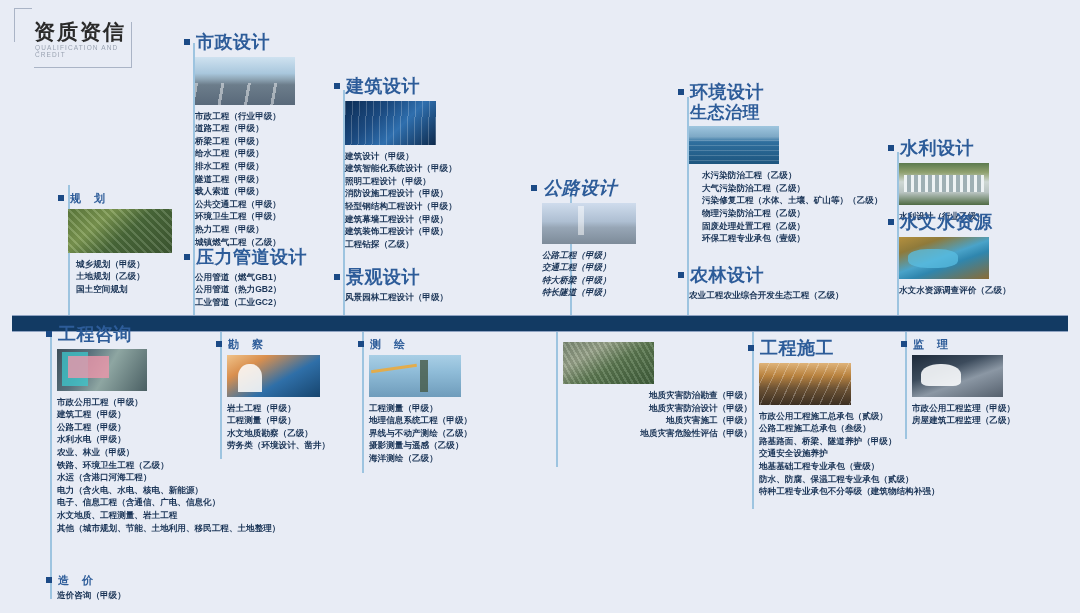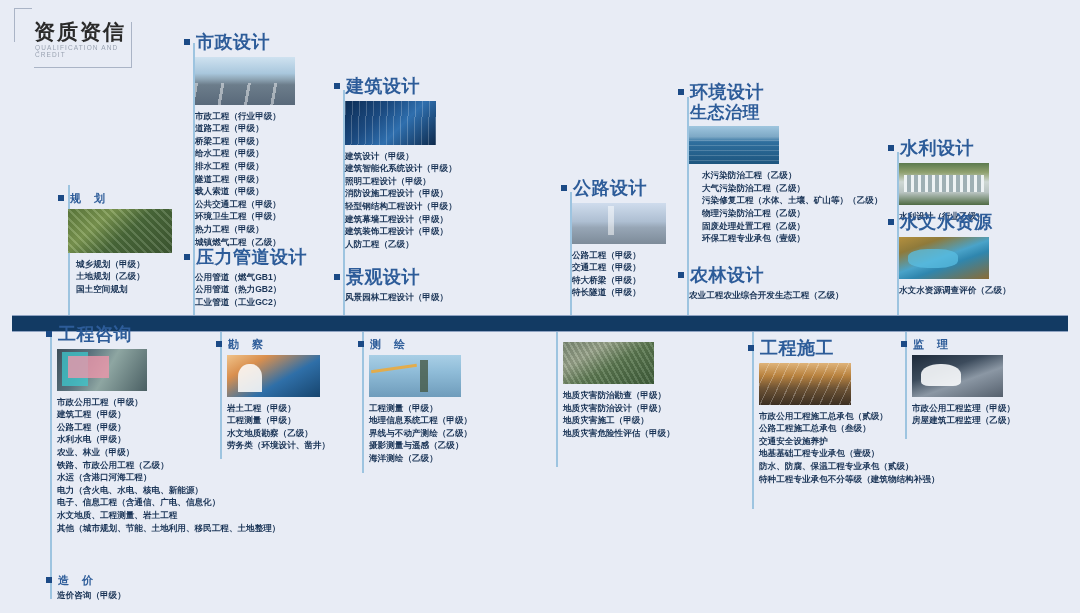--- a/index.html
+++ b/index.html
@@ -164,35 +164,35 @@
     </div>
     <div class="thumb t-build" style="margin-left:11px;width:91px;height:44px;"></div>
     <div class="items" style="margin-left:11px;">
       <div class="item">建筑设计（甲级）</div>
       <div class="item">建筑智能化系统设计（甲级）</div>
       <div class="item">照明工程设计（甲级）</div>
       <div class="item">消防设施工程设计（甲级）</div>
       <div class="item">轻型钢结构工程设计（甲级）</div>
       <div class="item">建筑幕墙工程设计（甲级）</div>
       <div class="item">建筑装饰工程设计（甲级）</div>
-      <div class="item">人防工程（乙级）</div>
+      <div class="item">工程钻探（乙级）</div>
     </div>
   </div>
 
   <div class="block" style="left:334px;top:267px;width:190px;">
     <div class="bhead">
       <span class="sq"></span>
       <span class="btitle big">景观设计</span>
     </div>
     <div class="items" style="margin-left:11px;margin-top:3px;">
       <div class="item">风景园林工程设计（甲级）</div>
     </div>
   </div>
 
-  <div class="block" style="left:561px;top:178px;width:150px;">
+  <div class="block" style="left:531px;top:178px;width:150px;font-style:italic;">
     <div class="bhead">
       <span class="sq"></span>
       <span class="btitle big">公路设计</span>
     </div>
     <div class="thumb t-bridge" style="margin-left:11px;width:94px;height:41px;"></div>
     <div class="items" style="margin-left:11px;">
       <div class="item">公路工程（甲级）</div>
       <div class="item">交通工程（甲级）</div>
       <div class="item">特大桥梁（甲级）</div>
       <div class="item">特长隧道（甲级）</div>
@@ -255,21 +255,21 @@
     </div>
     <div class="thumb t-gis" style="margin-left:11px;width:90px;height:42px;">
       <span class="t-gis2"></span>
     </div>
     <div class="items" style="margin-left:11px;">
       <div class="item">市政公用工程（甲级）</div>
       <div class="item">建筑工程（甲级）</div>
       <div class="item">公路工程（甲级）</div>
       <div class="item">水利水电（甲级）</div>
       <div class="item">农业、林业（甲级）</div>
-      <div class="item">铁路、市政公用工程（乙级）</div>
+      <div class="item">铁路、环境卫生工程（乙级）</div>
       <div class="item">水运（含港口河海工程）</div>
       <div class="item">电力（含火电、水电、核电、新能源）</div>
       <div class="item">电子、信息工程（含通信、广电、信息化）</div>
       <div class="item">水文地质、工程测量、岩土工程</div>
       <div class="item">其他（城市规划、节能、土地利用、移民工程、土地整理）</div>
     </div>
   </div>
 
   <div class="block" style="left:46px;top:574px;width:300px;">
     <div class="bhead">
@@ -307,37 +307,38 @@
       <div class="item">工程测量（甲级）</div>
       <div class="item">地理信息系统工程（甲级）</div>
       <div class="item">界线与不动产测绘（乙级）</div>
       <div class="item">摄影测量与遥感（乙级）</div>
       <div class="item">海洋测绘（乙级）</div>
     </div>
   </div>
 
   <div class="block" style="left:552px;top:338px;width:200px;">
     <div class="thumb t-geo" style="margin-left:11px;width:91px;height:42px;"></div>
-    <div class="items" style="margin-left:11px;">
+    <div class="items" style="margin-left:11px;text-align:right;">
       <div class="item">地质灾害防治勘查（甲级）</div>
       <div class="item">地质灾害防治设计（甲级）</div>
       <div class="item">地质灾害施工（甲级）</div>
       <div class="item">地质灾害危险性评估（甲级）</div>
     </div>
   </div>
 
   <div class="block" style="left:748px;top:338px;width:240px;">
     <div class="bhead">
       <span class="sq"></span>
       <span class="btitle big">工程施工</span>
     </div>
     <div class="thumb t-constr" style="margin-left:11px;width:92px;height:42px;"></div>
     <div class="items" style="margin-left:11px;">
       <div class="item">市政公用工程施工总承包（贰级）</div>
       <div class="item">公路工程施工总承包（叁级）</div>
+      <div class="item">路基路面、桥梁、隧道养护（甲级）</div>
       <div class="item">交通安全设施养护</div>
       <div class="item">地基基础工程专业承包（壹级）</div>
       <div class="item">防水、防腐、保温工程专业承包（贰级）</div>
       <div class="item">特种工程专业承包不分等级（建筑物结构补强）</div>
     </div>
   </div>
 
   <div class="block" style="left:901px;top:338px;width:170px;">
     <div class="bhead">
       <span class="sq"></span>

